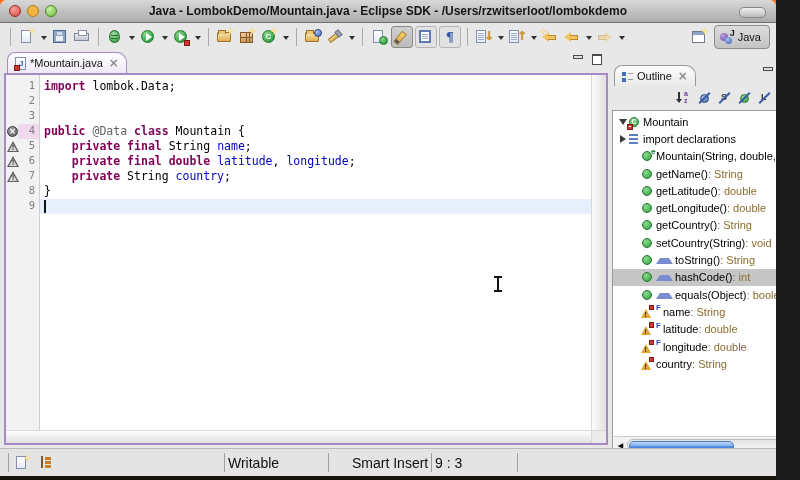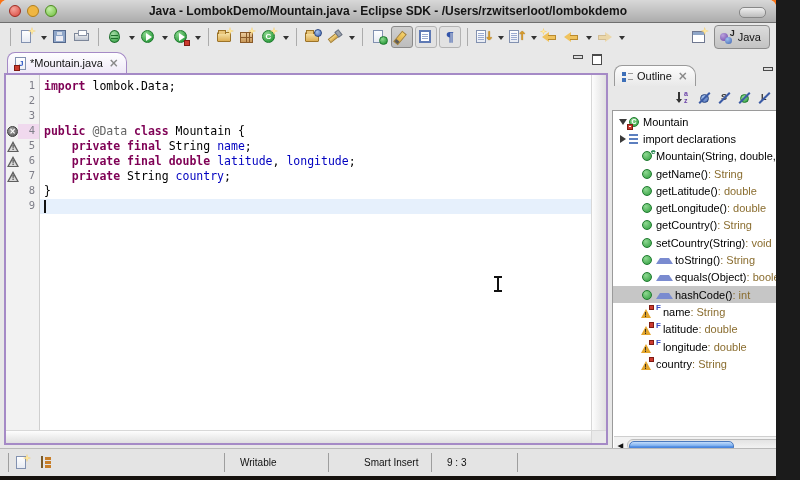--- a/index.html
+++ b/index.html
@@ -176,21 +176,21 @@
   .otype{color:var(--otype);}
   .ohs{position:absolute;left:1px;right:1px;bottom:1px;height:16px;background:#F2F2F2;border-top:1px solid #CFCFCF;display:flex;align-items:center;}
   .harr{flex:0 0 13px;text-align:center;font-size:7.5px;color:#111;}
   .otrack{flex:1;height:12px;border-radius:6px;background:linear-gradient(#E3E3E3,#F6F6F6);border:1px solid #BCBCBC;position:relative;box-sizing:border-box;}
   .othumb{position:absolute;left:1px;top:0.5px;width:67%;height:9.5px;border-radius:5px;border:1px solid #4A79BE;
       background:linear-gradient(#C3DDFC 0%,#76ABEE 45%,#3D7BD9 55%,#8AB9F3 90%);}
 
   
   .statusbar{position:absolute;left:0;top:448px;right:0;height:28px;background:#E4E4E4;border-top:1px solid #B9B9B9;}
   .sb-sep{position:absolute;top:4px;width:1px;height:19px;background:#9E9E9E;}
-  .sb-cell{position:absolute;top:0;height:28px;line-height:28px;font-size:10px;color:#111;padding-left:16px;white-space:nowrap;}
+  .sb-cell{position:absolute;top:0;height:28px;line-height:28px;font-size:14px;color:#111;padding-left:4px;white-space:nowrap;}
   .st-ic{position:absolute;top:5px;width:18px;height:18px;}
   .st-ic i{position:absolute;}
   .stree{left:2px;top:2px;width:12px;height:13px;}
   .stree:before{content:"";position:absolute;left:1px;top:0;width:1.5px;height:12px;background:#7A5A28;}
   .stree:after{content:"";position:absolute;left:5px;top:1px;width:6px;height:3px;background:#C87E28;box-shadow:0 4px #C87E28,0 8px #C87E28;}
 
   .blackstrip{position:absolute;left:0;top:476px;right:0;height:4px;background:#16120E;}
 
   
   .ibeam{position:absolute;left:493px;top:276px;width:9px;height:16px;}
@@ -515,37 +515,37 @@
             </div>
             <div class="orow">
               <span class="pad1"></span>
               <span class="oic">
                 <i class="ogc"></i>
               </span>
               <span class="ovr"></span>
               <span class="olabel">toString()</span>
               <span class="otype"> : String</span>
             </div>
+            <div class="orow sel">
+              <span class="pad1"></span>
+              <span class="oic">
+                <i class="ogc"></i>
+              </span>
+              <span class="ovr"></span>
+              <span class="olabel">hashCode()</span>
+              <span class="otype"> : int</span>
+            </div>
             <div class="orow">
               <span class="pad1"></span>
               <span class="oic">
                 <i class="ogc"></i>
               </span>
               <span class="ovr"></span>
               <span class="olabel">equals(Object)</span>
               <span class="otype"> : boolean</span>
-            </div>
-            <div class="orow sel">
-              <span class="pad1"></span>
-              <span class="oic">
-                <i class="ogc"></i>
-              </span>
-              <span class="ovr"></span>
-              <span class="olabel">hashCode()</span>
-              <span class="otype"> : int</span>
             </div>
             <div class="orow">
               <span class="pad1"></span>
               <span class="oic">
                 <i class="ftri"></i>
                 <i class="fsq"></i>
               </span>
               <span class="ffin">F</span>
               <span class="olabel">name</span>
               <span class="otype"> : String</span>

